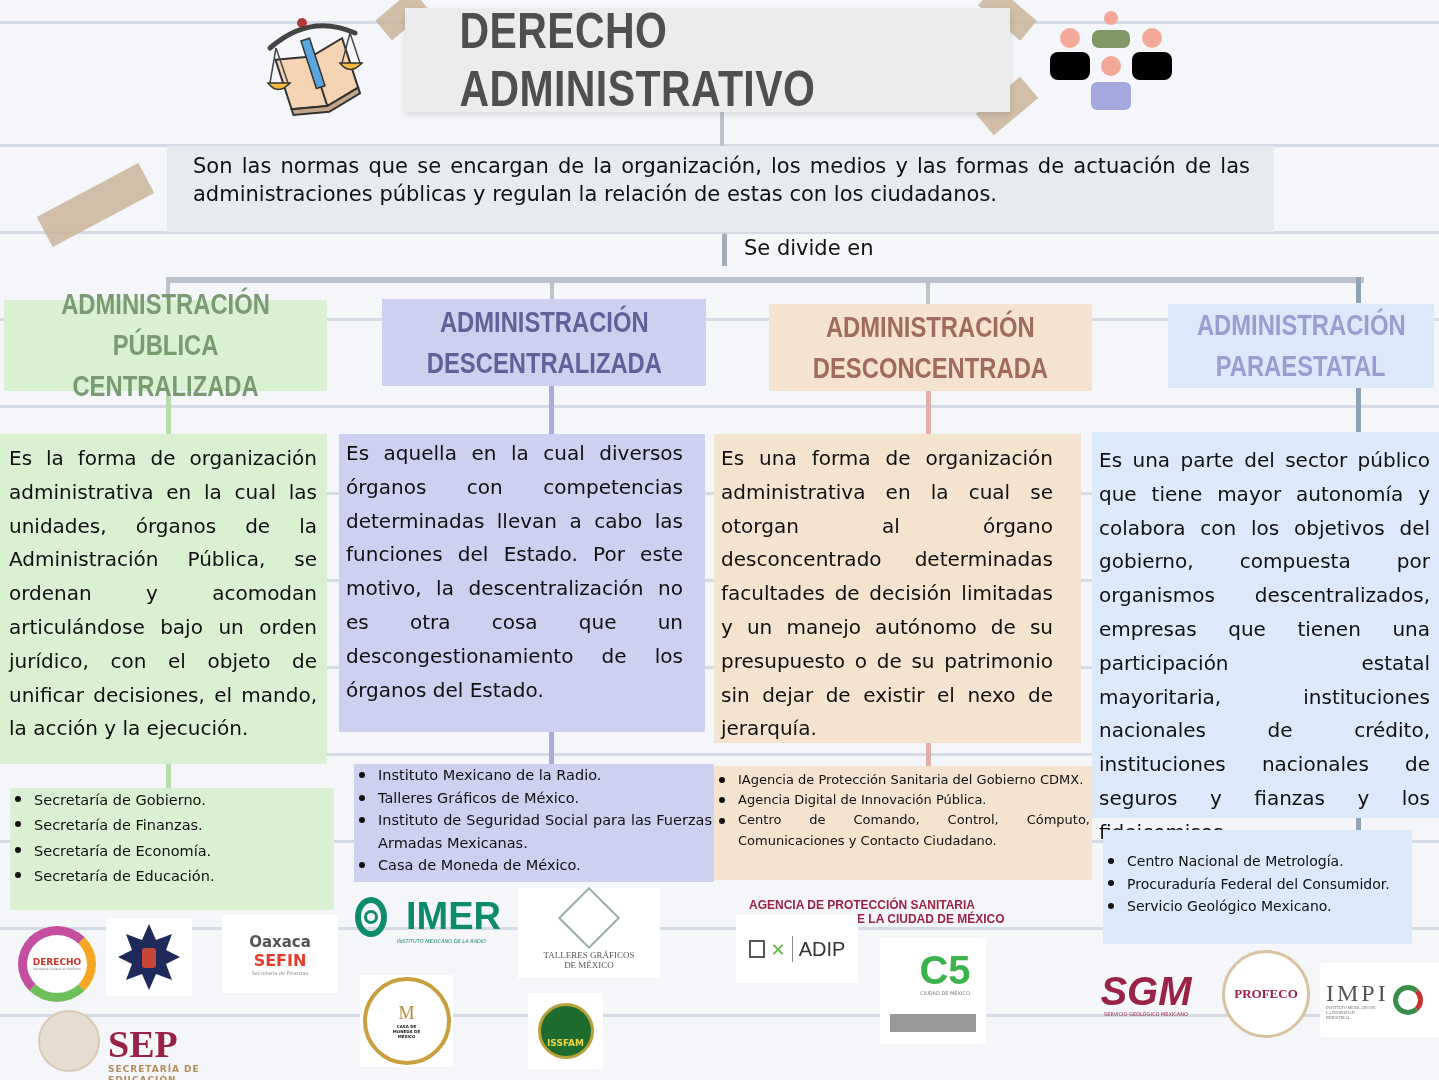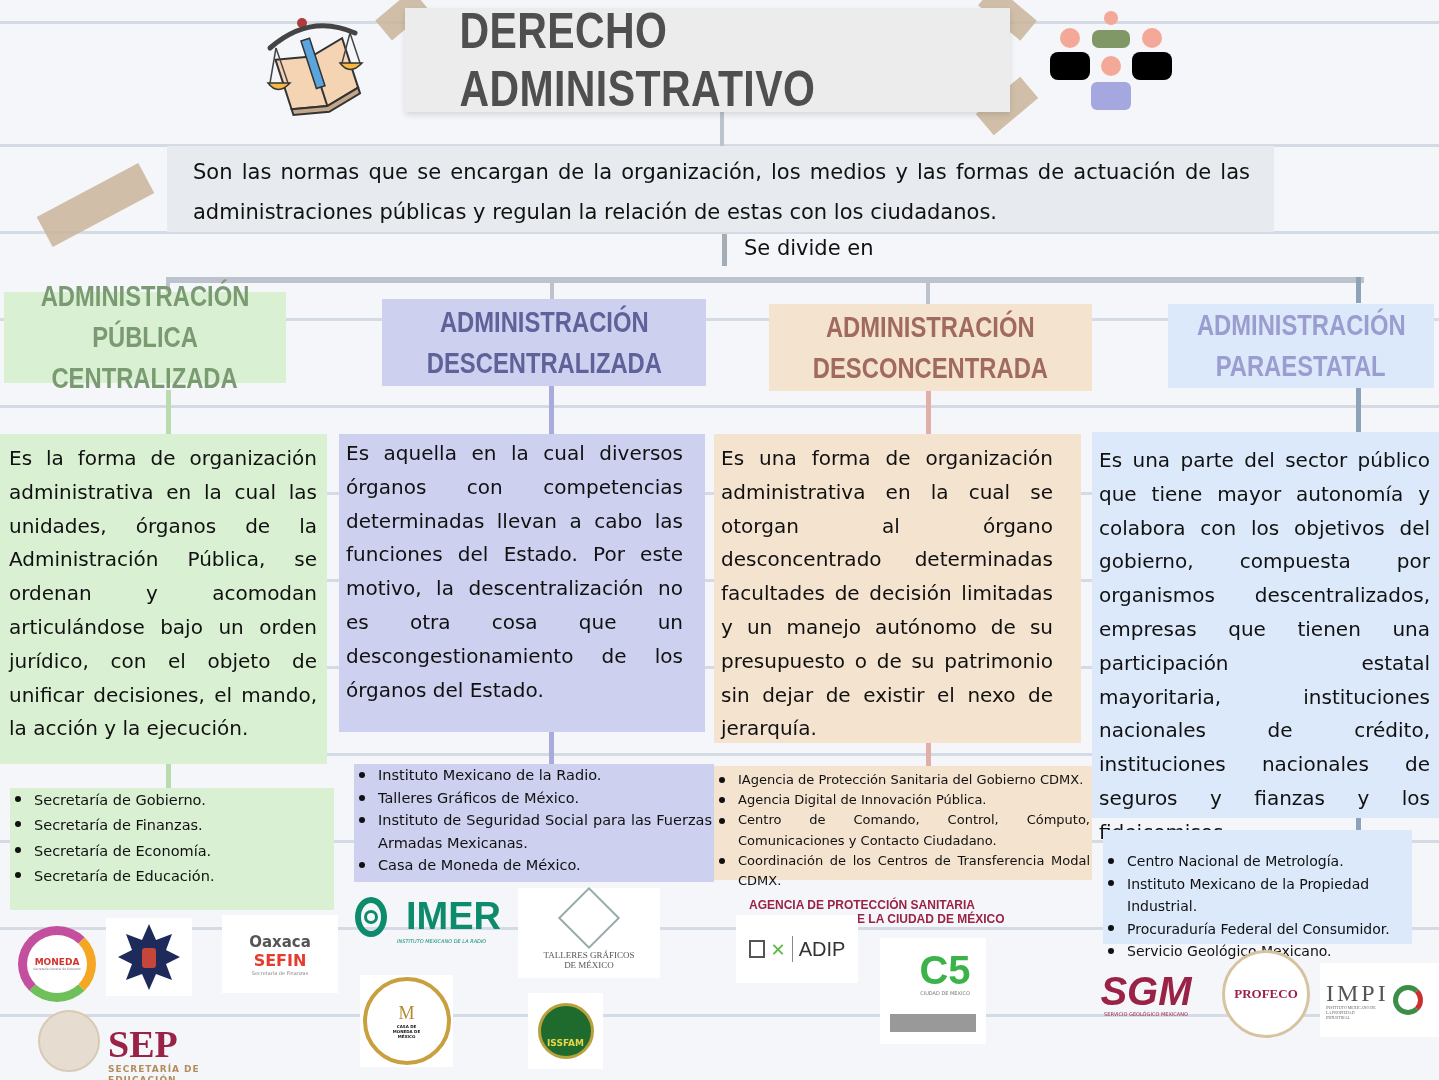--- a/index.html
+++ b/index.html
@@ -25,21 +25,21 @@
     font-family: "Liberation Sans", sans-serif; font-weight: 700;
     font-size: 50px; color: #4f4f4f; letter-spacing: 0.5px;
     transform: scaleX(0.82);
   }
   .tape { background: #c9b49a; opacity: 0.85; }
 
   .def-box {
     left: 167px; top: 146px; width: 1107px; height: 86px;
     background: #e7eaee;
     padding: 6px 24px 0 26px;
-    font-size: 21px; line-height: 40px; text-align: justify;
+    font-size: 21px; line-height: 28px; text-align: justify;
     text-align-last: left;
   }
   .divide-label { left: 744px; top: 236px; font-size: 21px; }
 
   .line { background: #bcc3cc; }
 
   .hdr {
     display: flex; align-items: center; justify-content: center;
     text-align: center;
     font-family: "Liberation Sans", sans-serif; font-weight: 700;
@@ -121,36 +121,36 @@
 
 <div class="abs title-card">
   <h1 class="title-text">DERECHO ADMINISTRATIVO</h1>
 </div>
 
 <div class="abs def-box">
   <p>Son las normas que se encargan de la organización, los medios y las formas de actuación de las administraciones públicas y regulan la relación de estas con los ciudadanos.</p>
 </div>
 <div class="abs divide-label">Se divide en</div>
 
-<div class="abs hdr" style="left:4px;top:292px;width:282px;height:91px;background:#d9f0d2;color:#7a9a72;">
+<div class="abs hdr" style="left:4px;top:300px;width:323px;height:91px;background:#d9f0d2;color:#7a9a72;">
   <div>
     <span>ADMINISTRACIÓN PÚBLICA</span><br>
     <span>CENTRALIZADA</span>
   </div>
 </div>
 <div class="abs desc last-left" style="left:0px;top:434px;width:327px;height:330px;background:#d9f0d2;">Es la forma de organización administrativa en la cual las unidades, órganos de la Administración Pública, se ordenan y acomodan articulándose bajo un orden jurídico, con el objeto de unificar decisiones, el mando, la acción y la ejecución.</div>
 <ul class="abs blist" style="left:10px;top:788px;width:324px;height:122px;background:#d9f0d2;line-height:25.3px;padding-top:0;">
   <li>Secretaría de Gobierno.</li>
   <li>Secretaría de Finanzas.</li>
   <li>Secretaría de Economía.</li>
   <li>Secretaría de Educación.</li>
 </ul>
 
 <div class="abs" style="left:18px;top:926px;width:78px;height:76px;border-radius:50%;border:9px solid #c34f9e;border-right-color:#f5a623;border-bottom-color:#6fbf5b;background:#fff;display:flex;flex-direction:column;align-items:center;justify-content:center;">
-  <span style="font-size:9px;font-weight:700;color:#d0342c;">MONEDA</span>
+  <span style="font-size:9px;font-weight:700;color:#d0342c;">DERECHO</span>
   <span style="font-size:3px;color:#777;">Secretaría General de Gobierno</span>
 </div>
 <div class="abs logo" style="left:106px;top:918px;width:86px;height:78px;">
   <svg width="66" height="70" viewBox="0 0 66 70">
     <polygon points="33,2 40,18 56,12 50,28 64,35 50,42 56,58 40,52 33,68 26,52 10,58 16,42 2,35 16,28 10,12 26,18" fill="#1d2a5a"></polygon>
     <rect x="26" y="26" width="14" height="20" rx="3" fill="#c6463a"></rect>
     </svg>
     <span></span>
 
 </div>
@@ -209,21 +209,20 @@
   <div>
     <span>ADMINISTRACIÓN</span><br>
     <span>DESCONCENTRADA</span>
   </div>
 </div>
 <div class="abs desc last-left" style="left:714px;top:434px;width:367px;height:309px;background:#f4e3cf;padding:8px 28px 0 7px;">Es una forma de organización administrativa en la cual se otorgan al órgano desconcentrado determinadas facultades de decisión limitadas y un manejo autónomo de su presupuesto o de su patrimonio sin dejar de existir el nexo de jerarquía.</div>
 <ul class="abs blist" style="left:714px;top:766px;width:378px;height:114px;background:#f4e3cf;font-size:13px;line-height:20.2px;text-align:justify;padding:4px 2px 0 0;">
   <li>IAgencia de Protección Sanitaria del Gobierno CDMX.</li>
   <li>Agencia Digital de Innovación Pública.</li>
   <li>Centro de Comando, Control, Cómputo, Comunicaciones y Contacto Ciudadano.</li>
-  <li>Coordinación de los Centros de Transferencia Modal CDMX.</li>
 </ul>
 
 <div class="abs" style="left:749px;top:898px;width:270px;height:32px;font-family:'Liberation Sans',sans-serif;font-weight:700;font-size:12px;color:#9b2247;line-height:14px;">
   <div>AGENCIA DE PROTECCIÓN SANITARIA</div>
   <div style="padding-left:108px;">E LA CIUDAD DE MÉXICO</div>
 </div>
 <div class="abs logo" style="left:736px;top:915px;width:122px;height:68px;flex-direction:row;gap:6px;">
   <div style="width:16px;height:18px;border:2px solid #555;"></div>
   <div style="font-size:18px;color:#5db843;font-weight:700;">✕</div>
   <div style="width:1px;height:26px;background:#888;"></div>
@@ -237,21 +236,20 @@
 
 <div class="abs hdr" style="left:1168px;top:304px;width:266px;height:84px;background:#dce9fa;color:#9b9ccf;">
   <div>
     <span>ADMINISTRACIÓN</span><br>
     <span>PARAESTATAL</span>
   </div>
 </div>
 <div class="abs desc last-left" style="left:1092px;top:432px;width:347px;height:386px;background:#dce9fa;padding:12px 9px 0 7px;">Es una parte del sector público que tiene mayor autonomía y colabora con los objetivos del gobierno, compuesta por organismos descentralizados, empresas que tienen una participación estatal mayoritaria, instituciones nacionales de crédito, instituciones nacionales de seguros y fianzas y los fideicomisos.</div>
 <ul class="abs blist" style="left:1103px;top:830px;width:309px;height:114px;background:#dce9fa;font-size:14px;line-height:22.6px;padding-top:20px;">
   <li>Centro Nacional de Metrología.</li>
-  <li>Instituto Mexicano de la Propiedad Industrial.</li>
   <li>Procuraduría Federal del Consumidor.</li>
   <li>Servicio Geológico Mexicano.</li>
 </ul>
 
 <div class="abs logo" style="left:1086px;top:960px;width:120px;height:68px;background:transparent;">
   <span style="font-family:'Liberation Sans',sans-serif;font-weight:700;font-style:italic;font-size:40px;color:#9b2247;line-height:40px;">SGM</span>
   <span style="font-size:5px;color:#9b2247;">SERVICIO GEOLÓGICO MEXICANO</span>
 </div>
 <div class="abs logo" style="left:1222px;top:950px;width:88px;height:88px;border-radius:50%;border:3px solid #d8c3a0;">
   <span style="font-family:'Liberation Serif',serif;font-weight:700;font-size:13px;color:#9b2247;">PROFECO</span>

